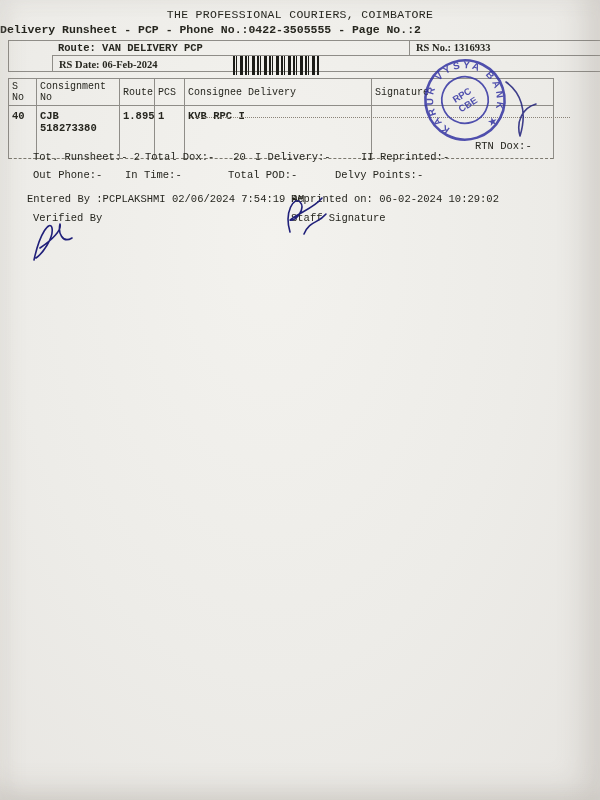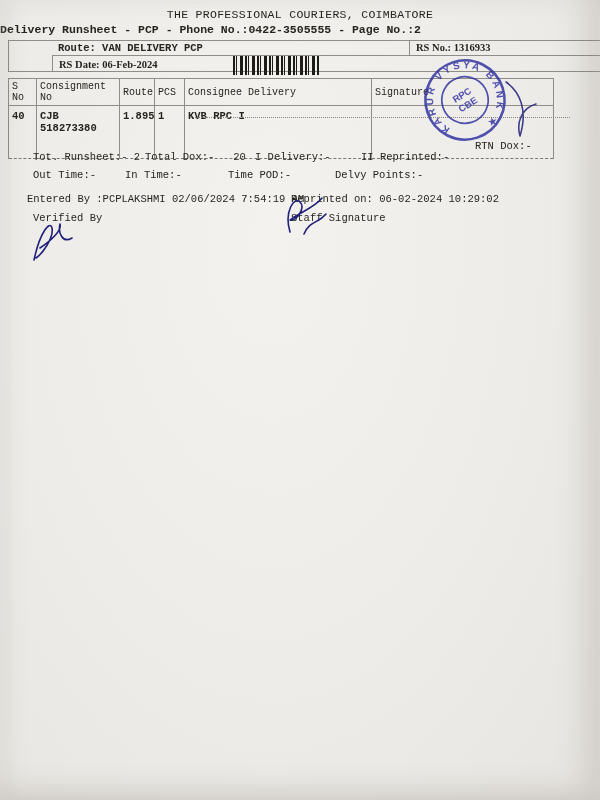--- a/index.html
+++ b/index.html
@@ -115,23 +115,23 @@
     </tbody>
   </table>
   <div class="row-sep"></div>
 
   <span class="abs t" style="left:10px;top:151px">Tot. Runsheet:- 2</span>
   <span class="abs t" style="left:122px;top:151px">Total Dox:-   20</span>
   <span class="abs t" style="left:232px;top:151px">I Delivery:-</span>
   <span class="abs t" style="left:338px;top:151px">II Reprinted:-</span>
   <span class="abs t" style="left:452px;top:140px">RTN Dox:-</span>
 
-  <span class="abs t" style="left:10px;top:169px">Out Time:-</span>
+  <span class="abs t" style="left:10px;top:169px">Out Phone:-</span>
   <span class="abs t" style="left:102px;top:169px">In Time:-</span>
-  <span class="abs t" style="left:205px;top:169px">Time POD:-</span>
+  <span class="abs t" style="left:205px;top:169px">Total POD:-</span>
   <span class="abs t" style="left:312px;top:169px">Delvy Points:-</span>
 
   <span class="abs t" style="left:4px;top:193px">Entered By :PCPLAKSHMI 02/06/2024 7:54:19 AM</span>
   <span class="abs t" style="left:268px;top:193px">Reprinted on: 06-02-2024 10:29:02</span>
 
   <span class="abs t" style="left:10px;top:212px">Verified By</span>
   <span class="abs t" style="left:268px;top:212px">Staff Signature</span>
 
   <svg class="stamp" viewBox="0 0 100 100">
     <circle cx="50" cy="50" r="46" fill="none" stroke-width="3" stroke="#2d2da0"></circle>

